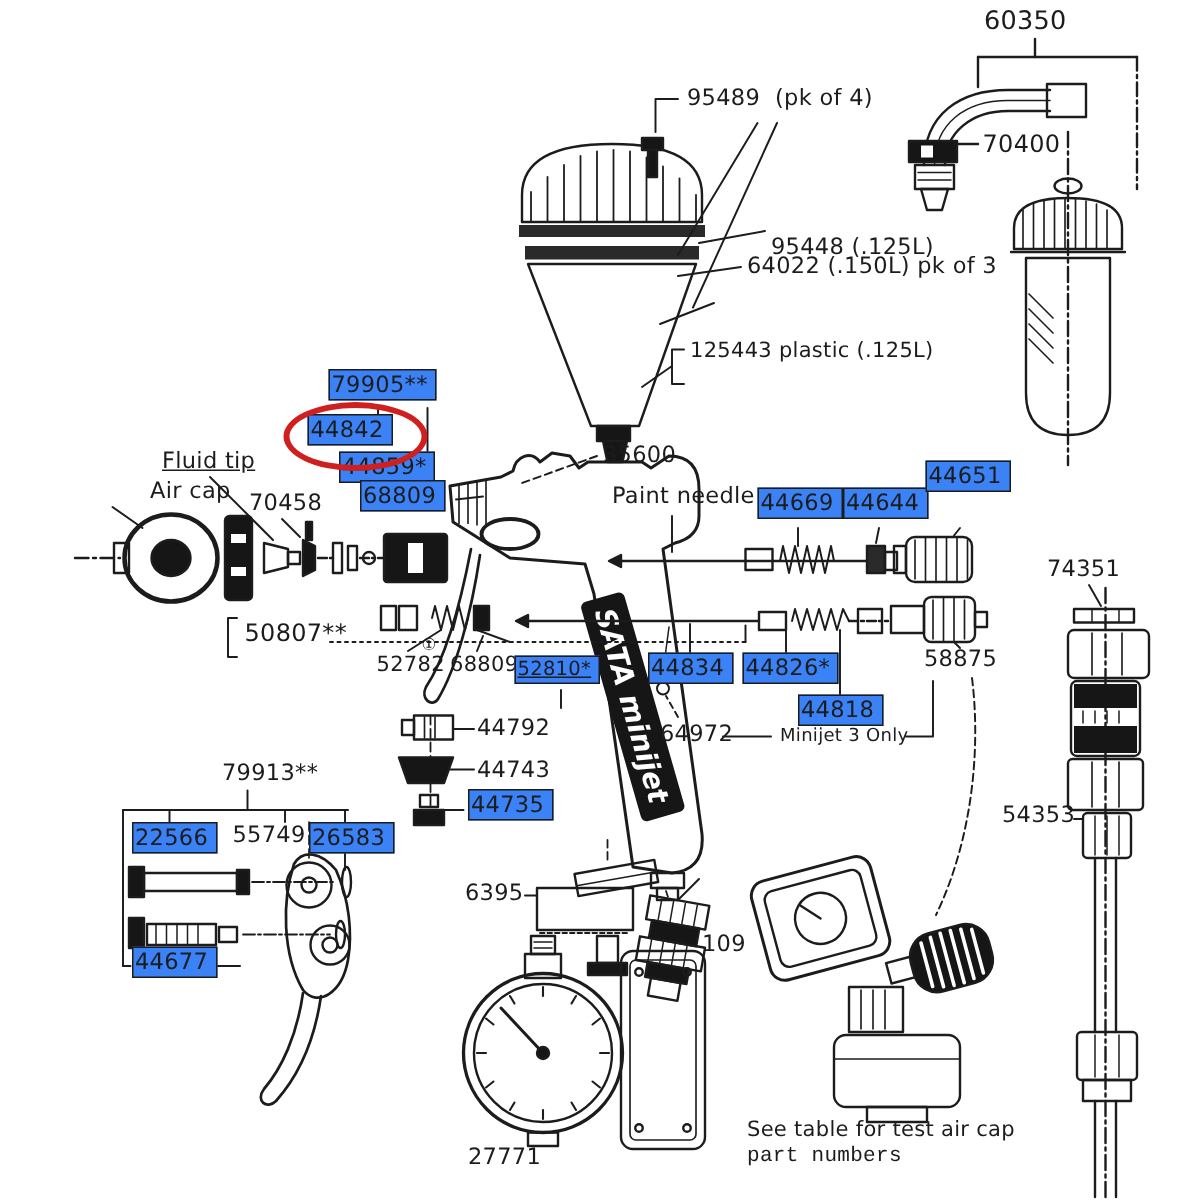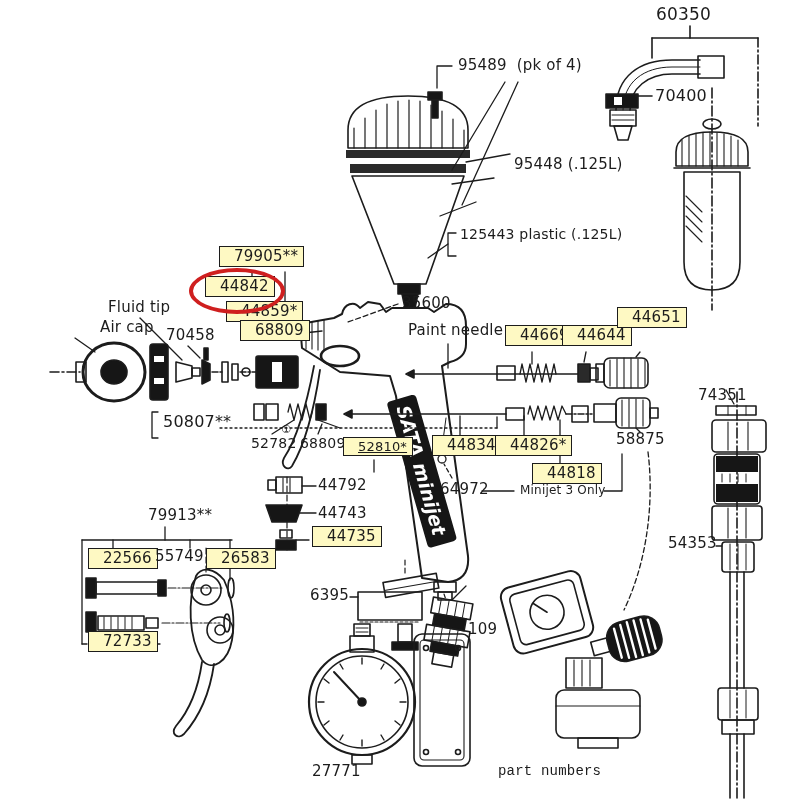--- a/index.html
+++ b/index.html
@@ -1,21 +1,21 @@
 <!DOCTYPE html>
 <html><head>
 <meta charset="utf-8">
 <style>
   html,body{margin:0;padding:0;background:#fff;}
   .stage{position:relative;width:800px;height:800px;background:#ffffff;overflow:hidden;
          font-family:"DejaVu Sans",sans-serif;color:#1c1c1c;}
   .stage svg{position:absolute;left:0;top:0;}
   #labels-layer{position:absolute;left:0;top:0;width:800px;height:800px;}
   .label{position:absolute;white-space:pre;line-height:1.05;letter-spacing:.2px;}
-  .label.boxed{border:1.6px solid #1c1c1c;padding:2px 5px 1px 14px;background:#fef9c3;}
+  .label.boxed{border:1.6px solid #1c1c1c;padding:2px 5px 1px 1px;background:#3b82f6;}
   .hl-ellipse{position:absolute;border:4px solid #cf1f1f;border-radius:50%;background:transparent;}
 </style>
 </head>
 <body>
 
 <div class="stage">
 
   <svg width="800" height="800" viewBox="0 0 800 800">
     <g stroke="#1c1c1c" fill="none" stroke-width="1.6" stroke-linecap="round" stroke-linejoin="round">
 
@@ -377,23 +377,24 @@
           <line x1="744" y1="734" x2="744" y2="798"></line>
       </g>
     </g>
   </svg>
 
   <div id="labels-layer">
       <span class="label" style="left: 656px; top: 6px; font-size: 17px;">60350</span>
       <span class="label" style="left: 655px; top: 88px; font-size: 16px;">70400</span>
       <span class="label" style="left: 458px; top: 58px; font-size: 15px;">95489  (pk of 4)</span>
       <span class="label" style="left: 514px; top: 146px; font-size: 15px; margin-top: 11px;">95448 (.125L)</span>
+      <span class="label" style="left: 498px; top: 170px; font-size: 15px;">64022 (.150L) pk of 3</span>
       <span class="label" style="left: 460px; top: 227px; font-size: 14px;">125443 plastic (.125L)</span>
       <span class="label" style="left: 402px; top: 296px; font-size: 15px;">35600</span>
-      <span class="label" style="left: 108px; top: 300px; font-size: 15px;">Fluid tip</span>
+      <span class="label" style="left: 108px; top: 300px; font-size: 15px; text-decoration: underline;">Fluid tip</span>
       <span class="label" style="left: 52px; top: 320px; font-size: 15px; margin-left: 48px;">Air cap</span>
       <span class="label" style="left: 166px; top: 328px; font-size: 15px;">70458</span>
       <span class="label" style="left: 408px; top: 323px; font-size: 15px;">Paint needle</span>
       <span class="label boxed" style="left: 219px; top: 246px; font-size: 15px;">79905**</span>
       <span class="label boxed" style="left: 205px; top: 276px; font-size: 15px;">44842</span>
       <span class="label boxed" style="left: 226px; top: 301px; font-size: 15px;">44859*</span>
       <span class="label boxed" style="left: 240px; top: 320px; font-size: 15px;">68809</span>
       <span class="label boxed" style="left: 505px; top: 325px; font-size: 15px;">44669</span>
       <span class="label boxed" style="left: 562px; top: 325px; font-size: 15px;">44644</span>
       <span class="label boxed" style="left: 617px; top: 307px; font-size: 15px;">44651</span>
@@ -408,23 +409,24 @@
       <span class="label" style="left: 616px; top: 432px; font-size: 15px;">58875</span>
       <span class="label" style="left: 440px; top: 482px; font-size: 15px;">64972</span>
       <span class="label" style="left: 520px; top: 484px; font-size: 12px;">Minijet 3 Only</span>
       <span class="label" style="left: 318px; top: 478px; font-size: 15px;">44792</span>
       <span class="label" style="left: 318px; top: 506px; font-size: 15px;">44743</span>
       <span class="label boxed" style="left: 312px; top: 526px; font-size: 15px;">44735</span>
       <span class="label" style="left: 148px; top: 508px; font-size: 15px;">79913**</span>
       <span class="label boxed" style="left: 88px; top: 548px; font-size: 15px;">22566</span>
       <span class="label" style="left: 155px; top: 549px; font-size: 15px;">55749</span>
       <span class="label boxed" style="left: 206px; top: 548px; font-size: 15px;">26583</span>
-      <span class="label boxed" style="left: 88px; top: 631px; font-size: 15px;">72733</span>
+      <span class="label boxed" style="left: 88px; top: 631px; font-size: 15px;">44677</span>
       <span class="label" style="left: 310px; top: 588px; font-size: 15px;">6395</span>
       <span class="label" style="left: 468px; top: 574px; font-size: 15px; margin-top: 48px;">109</span>
-      <span class="label" style="left: 698px; top: 388px; font-size: 15px;">74351</span>
+      <span class="label" style="left: 698px; top: 372px; font-size: 15px;">74351</span>
       <span class="label" style="left: 668px; top: 536px; font-size: 15px;">54353</span>
       <span class="label" style="left: 312px; top: 764px; font-size: 15px;">27771</span>
+      <span class="label" style="left: 498px; top: 746px; font-size: 14px;">See table for test air cap</span>
       <span class="label" style="left: 498px; top: 764px; font-size: 14px; font-family: Liberation Mono, monospace;">part numbers</span>
     </div>
 
   <div class="hl-ellipse" id="highlight-ellipse" style="left: 189px; top: 268px; width: 88px; height: 38px; border-color: rgb(207, 31, 31);"></div>
 </div>
 
 </body></html>

